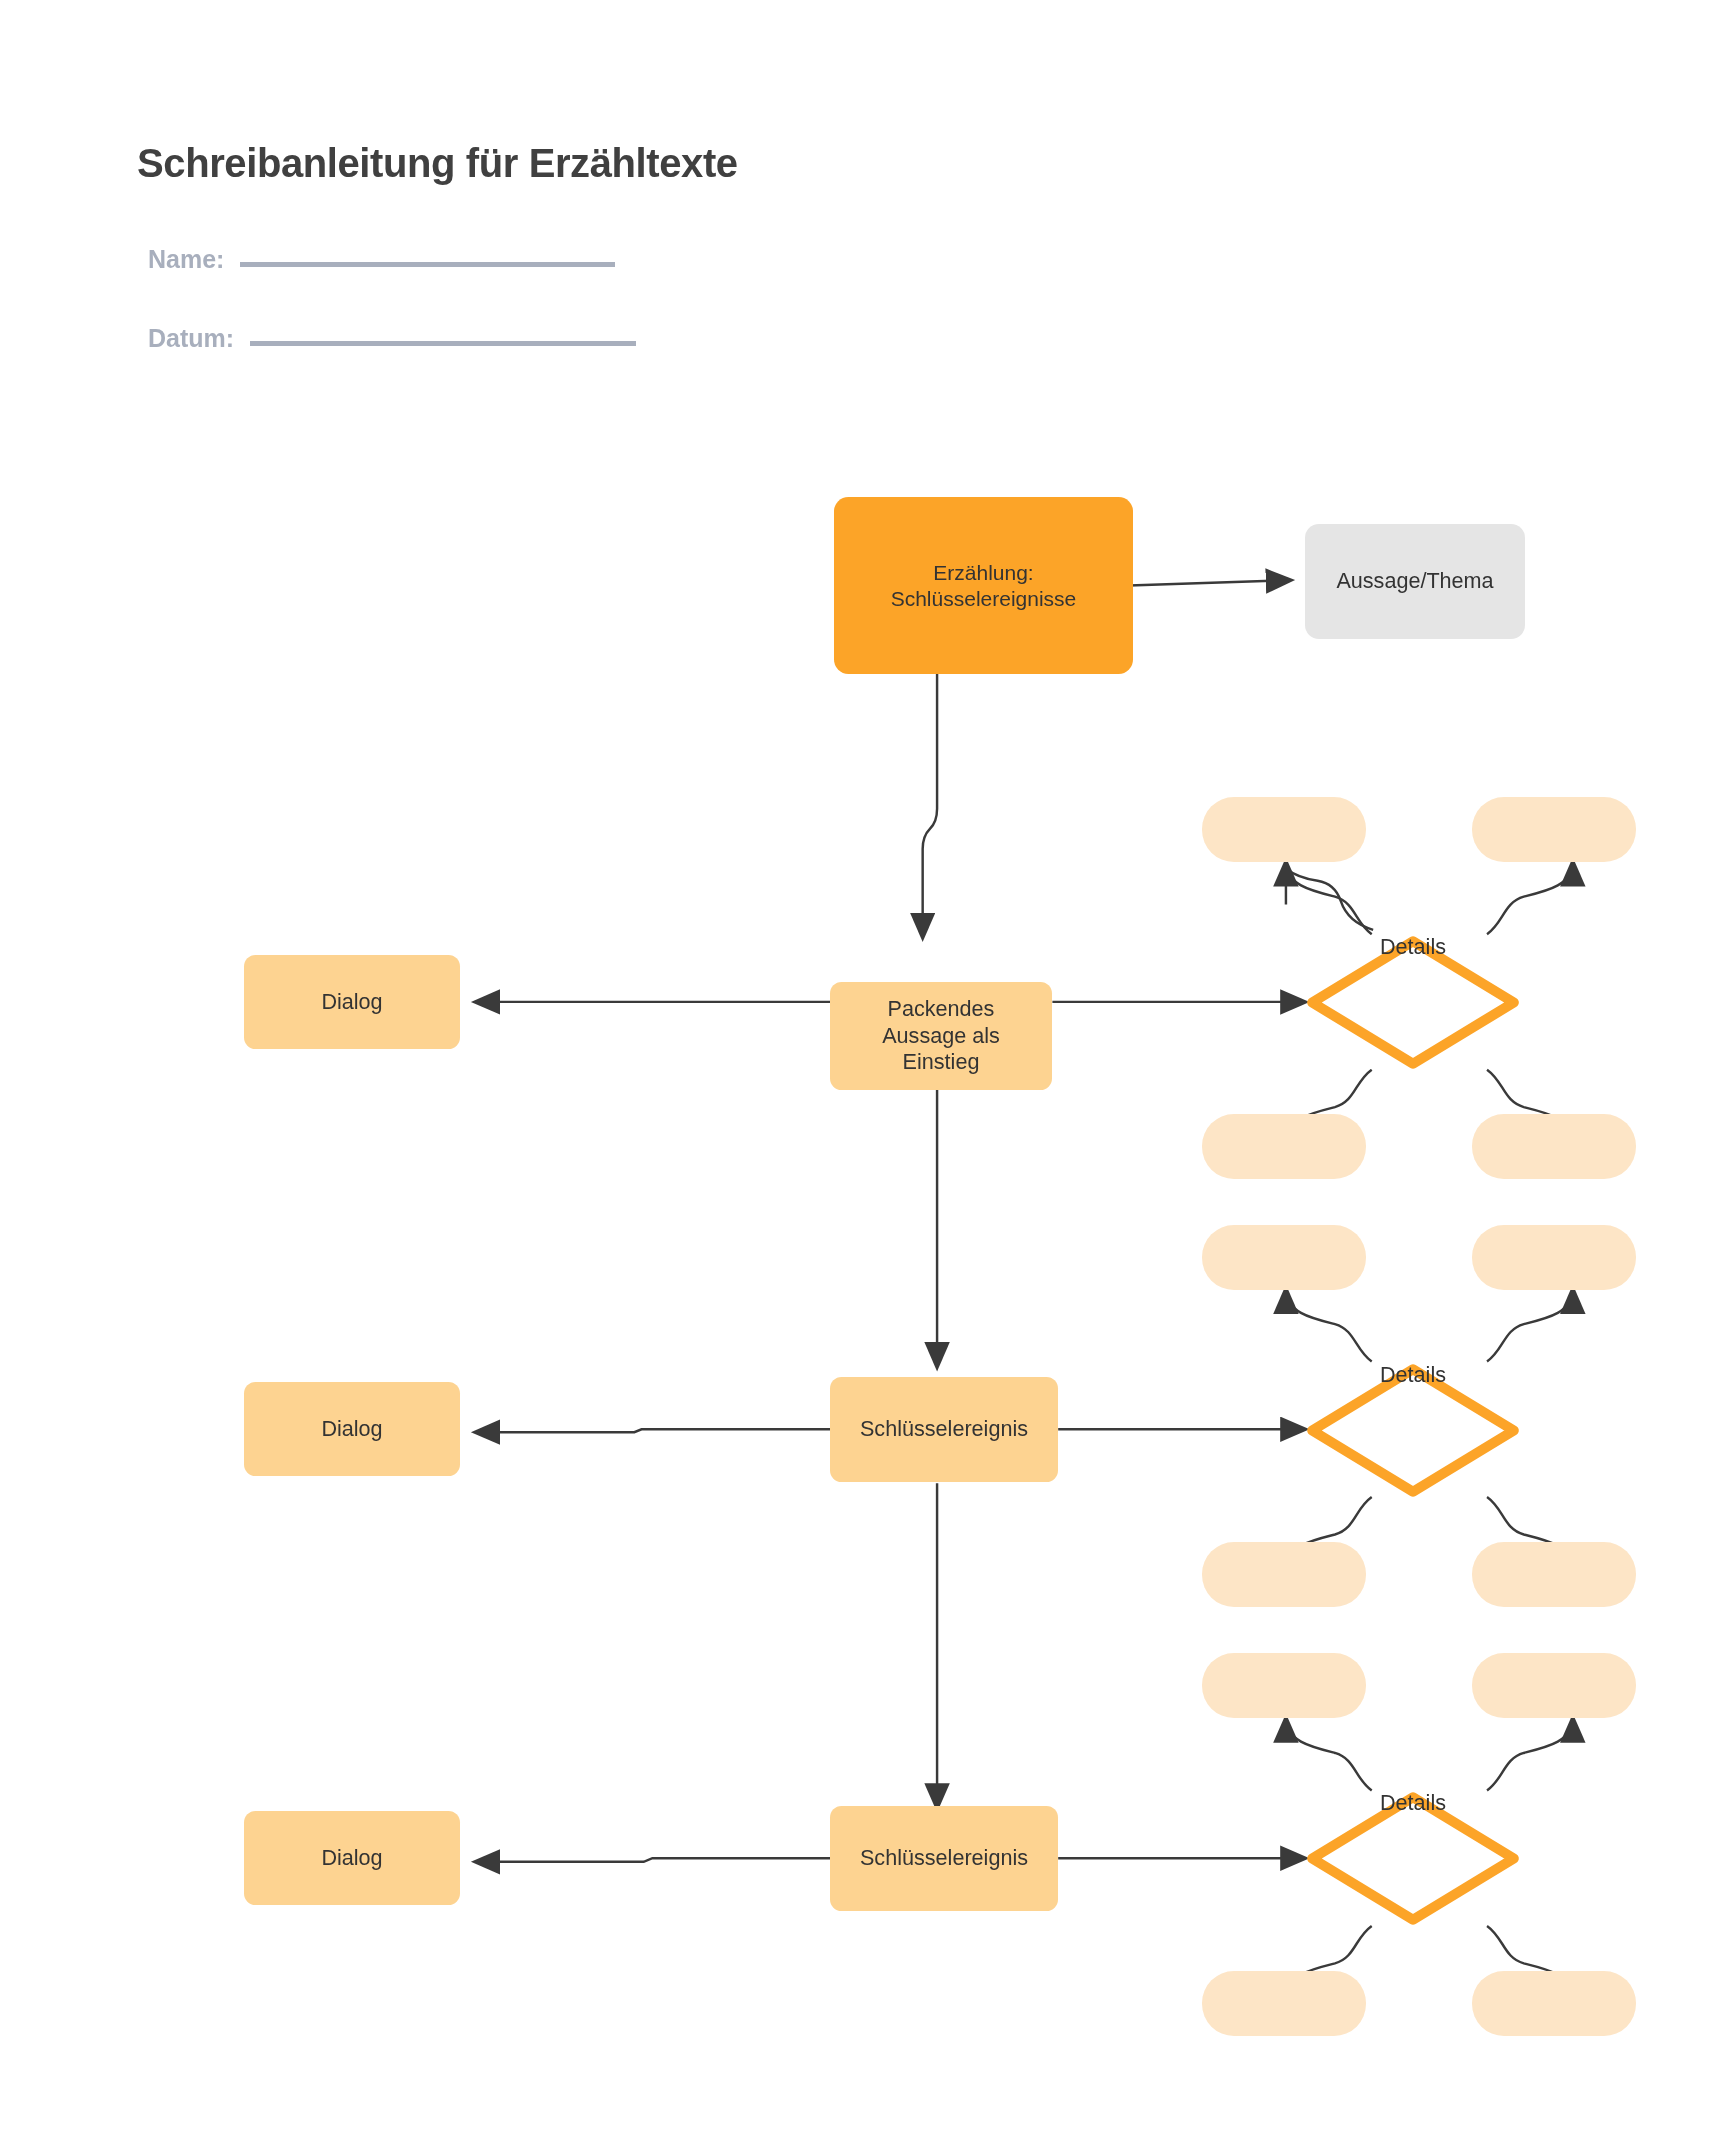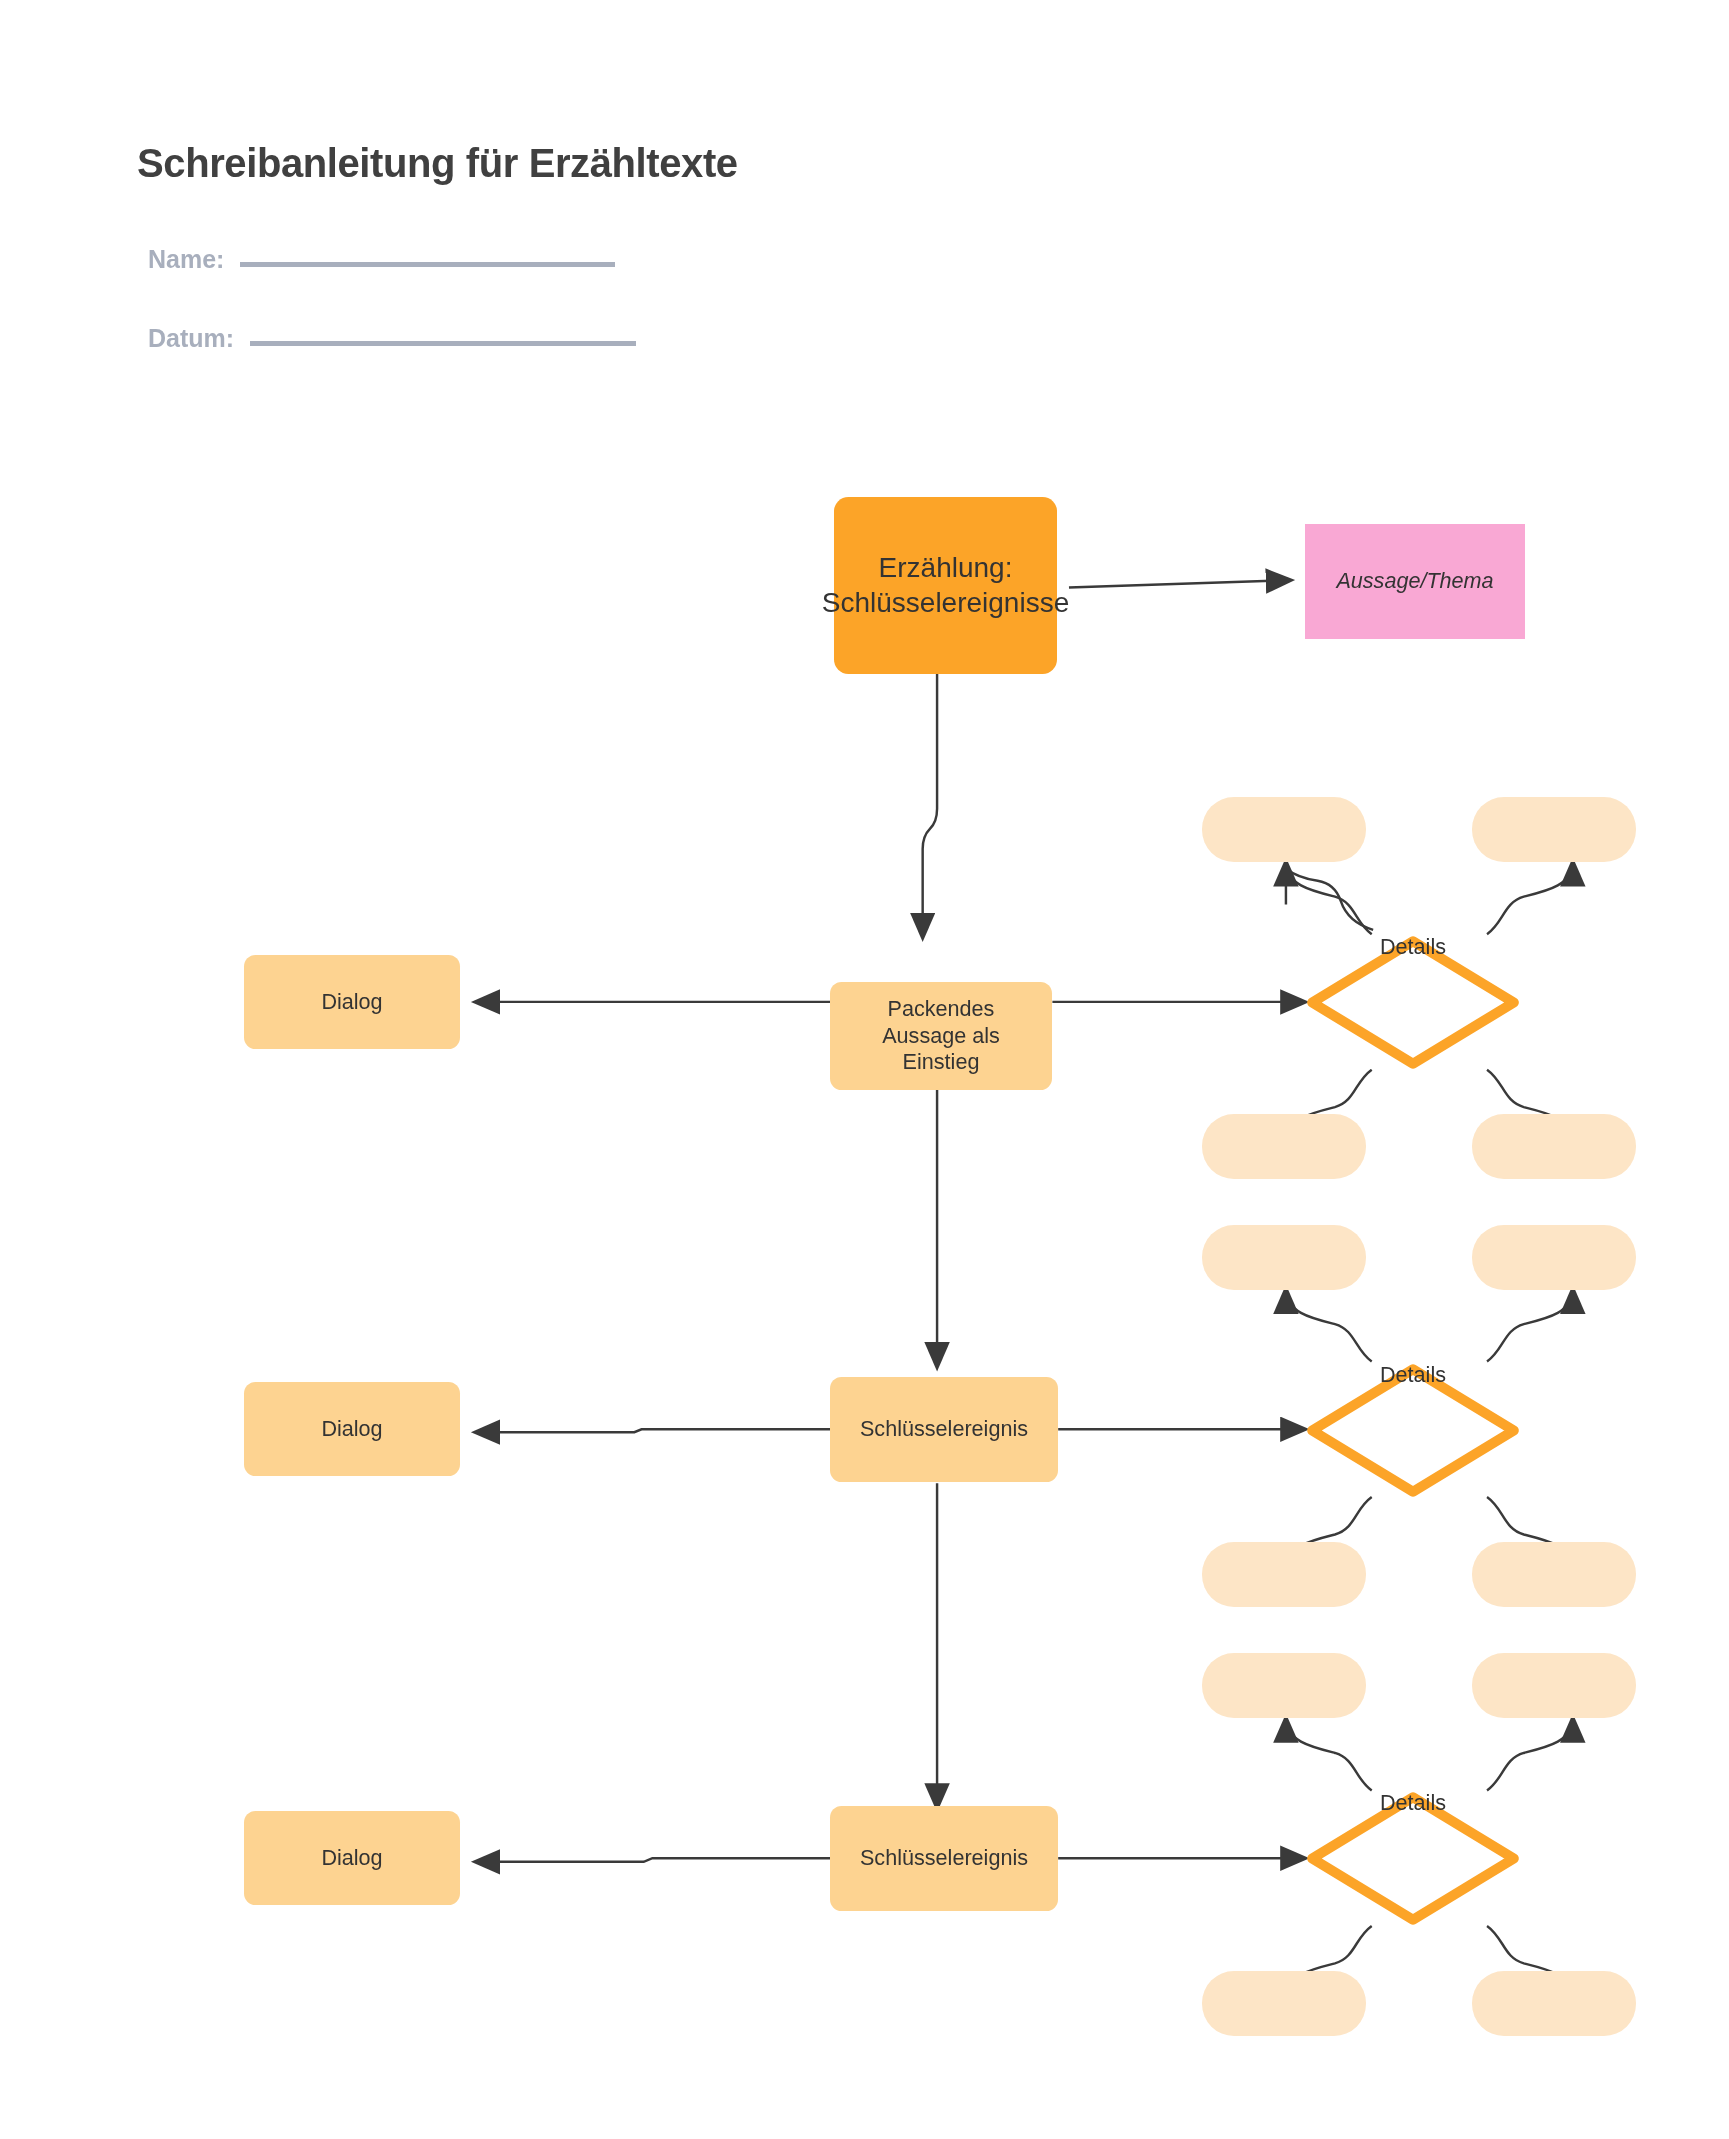--- a/index.html
+++ b/index.html
@@ -73,21 +73,21 @@
     display: flex;
     align-items: center;
     justify-content: center;
     text-align: center;
     color: #333333;
     line-height: 1.22;
   }
 
   
   .n-strong { background: #fca428; border-radius: 14.4px; }
-  .n-mid    { background: #f9a8d4; border-radius: 0; font-style: italic; }
+  .n-mid    { background: #e5e5e5; border-radius: 14px; }
   .n-soft   { background: #fdd391; border-radius: 11.5px; }
   .n-empty  { background: #fde5c6; border-radius: 32px; }
 
   .diamond-wrap {
     position: absolute;
     display: flex;
     align-items: flex-start;
     justify-content: center;
   }
   .diamond-shape {
@@ -165,21 +165,21 @@
       <path d="M1903 2077 C1880 2093 1880 2121 1852 2129 C1820 2137 1784 2145 1784 2177"></path>
       <path d="M2063 2077 C2086 2093 2086 2121 2114 2129 C2146 2137 2182 2145 2182 2177"></path>
 
       <path d="M1903 2484 C1880 2468 1880 2440 1852 2432 C1820 2424 1784 2416 1784 2384"></path>
       <path d="M2063 2484 C2086 2468 2086 2440 2114 2432 C2146 2424 2182 2416 2182 2384"></path>
       <path d="M1903 2672 C1880 2688 1880 2716 1852 2724 C1820 2732 1784 2740 1784 2772"></path>
       <path d="M2063 2672 C2086 2688 2086 2716 2114 2724 C2146 2732 2182 2740 2182 2772"></path>
     </g>
   </svg>
 
-  <div class="node n-strong" style="left:834px; top:497px; width:223px; height:177px; font-size:28px; flex-direction:column;">
+  <div class="node n-strong" style="left:834px; top:497px; width:299px; height:177px; font-size:21px; flex-direction:column;">
     <span>Erzählung:</span>
     <span>Schlüsselereignisse</span>
   </div>
 
   <div class="node n-mid" style="left:1305px; top:524px; width:220px; height:115px; font-size:21.6px;">Aussage/Thema</div>
 
   <div class="node n-soft" style="left:244px; top:955px; width:216px; height:94px; font-size:21.6px;">Dialog</div>
 
   <div class="node n-soft" style="left:830px; top:950px; width:222px; height:108px; font-size:21.6px; flex-direction:column;margin-top:32px;">
     <span>Packendes</span>

